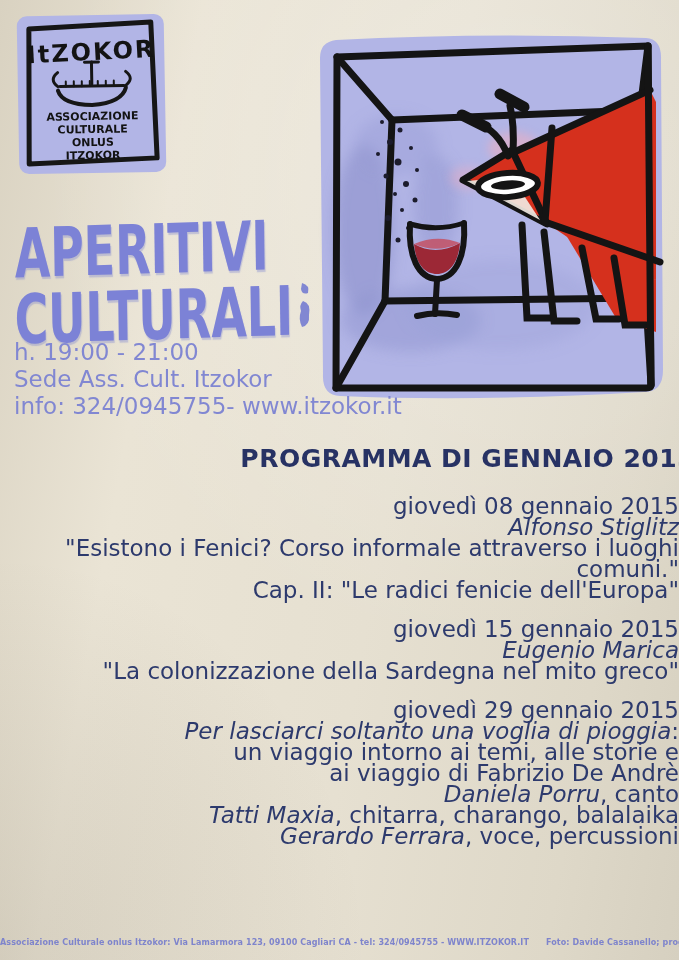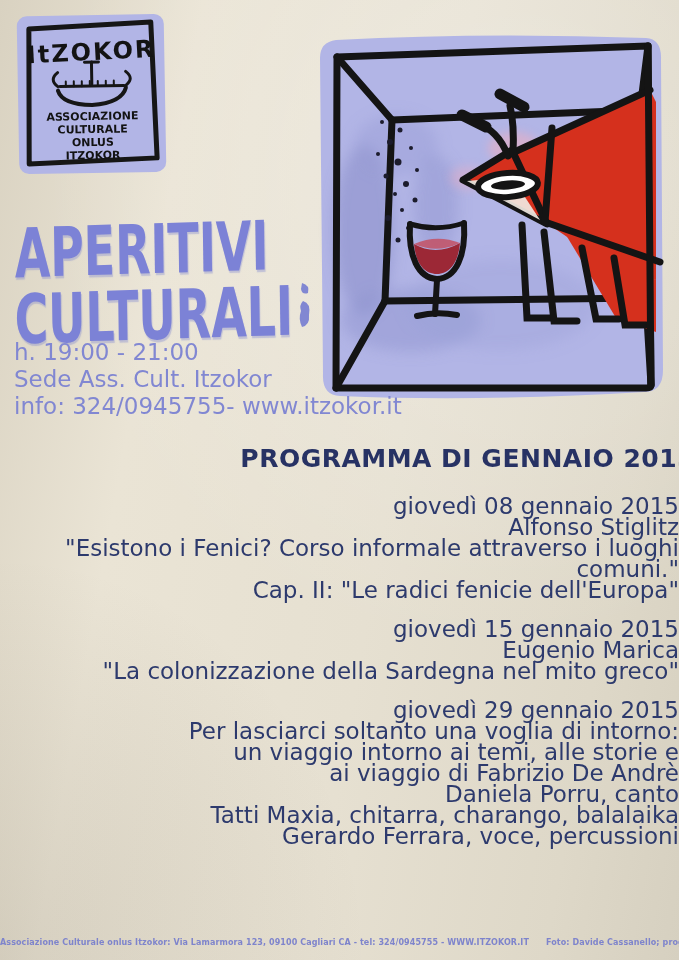--- a/index.html
+++ b/index.html
@@ -28,21 +28,21 @@
 
   .info { position:absolute; left:14px; top:339px; color:#8187d2; font-weight:400;
           font-size:23px; line-height:27px; white-space:nowrap; }
 
   .program-title { position:absolute; left:16px; top:444px; width:100%; text-align:right;
                    color:#273264; font-weight:700; font-size:25px; letter-spacing:.5px; }
 
   .events { position:absolute; left:0; top:496px; width:100%; text-align:right;
             color:#2d3a6d; font-size:23px; line-height:21px; }
   .event { margin-bottom:18px; }
-  .event .it { }
+  .event .it { font-style:italic; }
 
   .footer { position:absolute; left:0; top:938px; width:100%; text-align:center;
             color:#7e84cc; font-weight:700; font-size:8px; letter-spacing:.1px;
             white-space:nowrap; }
   .footer .seg2 { margin-left:14px; }
 </style>
 </head>
 <body>
 
 <div class="poster">
@@ -190,21 +190,21 @@
         <div><span>"Esistono i Fenici? Corso informale attraverso i luoghi comuni."</span></div>
         <div><span>Cap. II: "Le radici fenicie dell'Europa"</span></div>
       </div>
       <div class="event">
         <div>giovedì 15 gennaio 2015</div>
         <div><span class="it">Eugenio Marica</span></div>
         <div><span>"La colonizzazione della Sardegna nel mito greco"</span></div>
       </div>
       <div class="event">
         <div>giovedì 29 gennaio 2015</div>
-        <div><span class="it">Per lasciarci soltanto una voglia di intorno</span><span>:</span></div>
+        <div><span class="it">Per lasciarci soltanto una voglia di pioggia</span><span>:</span></div>
         <div><span>un viaggio intorno ai temi, alle storie e</span></div>
         <div><span>ai viaggio di Fabrizio De Andrè</span></div>
         <div><span class="it">Daniela Porru</span><span>, canto</span></div>
         <div><span class="it">Tatti Maxia</span><span>, chitarra, charango, balalaika</span></div>
         <div><span class="it">Gerardo Ferrara</span><span>, voce, percussioni</span></div>
       </div>
     </div>
 
   <div class="footer">
     <span class="seg1">Associazione Culturale onlus Itzokor: Via Lamarmora 123, 09100 Cagliari CA - tel: 324/0945755 - WWW.ITZOKOR.IT</span>

